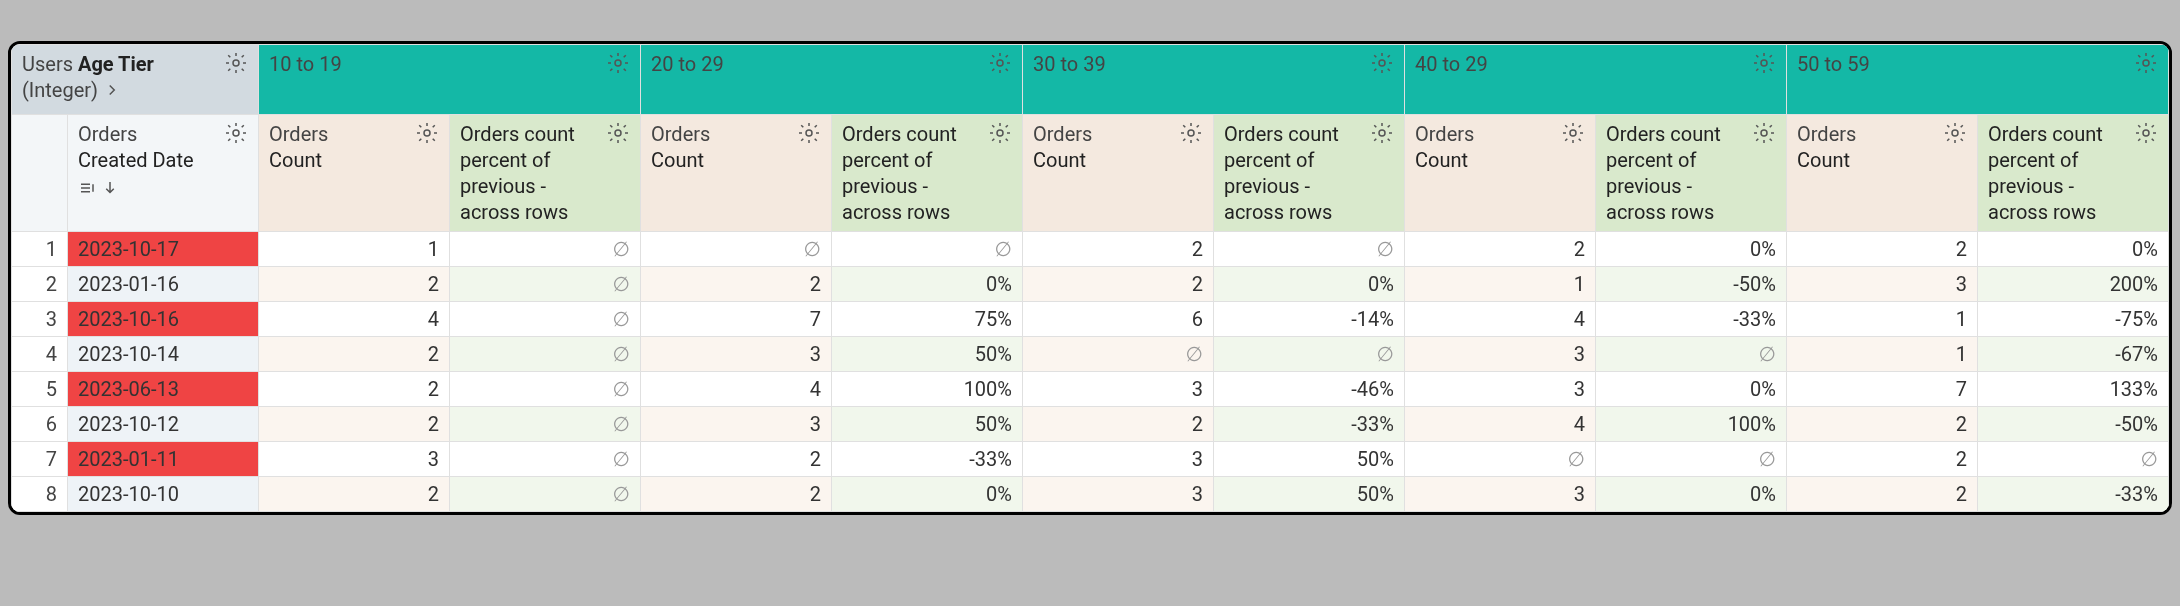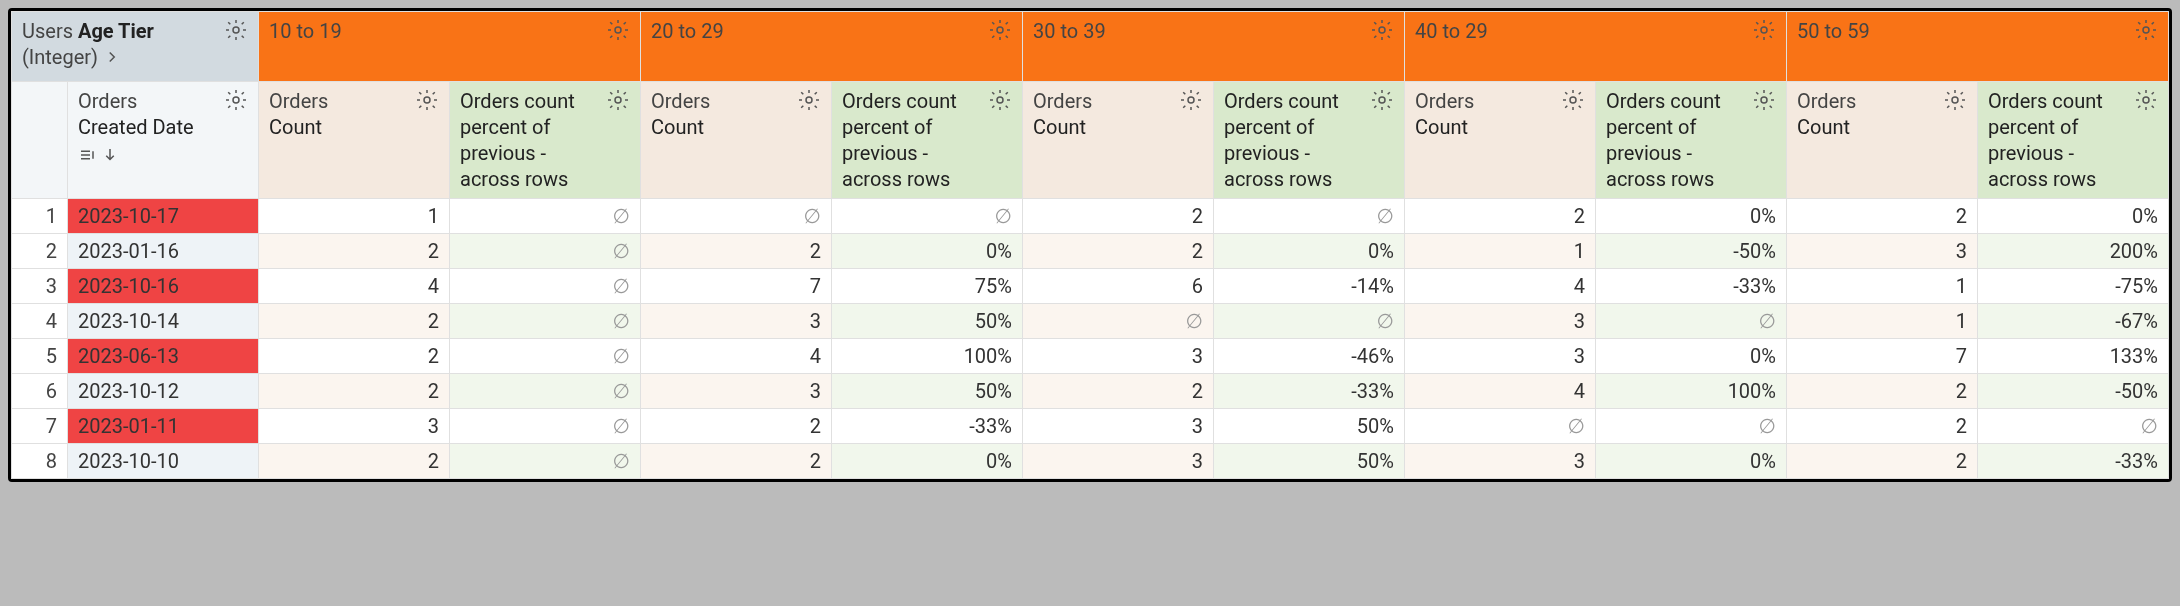--- a/index.html
+++ b/index.html
@@ -6,42 +6,43 @@
   html, body { margin: 0; padding: 0; }
   body {
     font-family: -apple-system, BlinkMacSystemFont, "Segoe UI", Roboto, Helvetica, Arial, sans-serif;
     font-size: 20px;
     color: #333;
     background: #bbb;
     padding: 8px;
   }
   .panel {
     background: #fff;
-    border-radius: 4px;
+    border-radius: 12px;
     border: 3px solid #000;
     overflow: hidden;
+    margin-top: 33px;
   }
   table {
     border-collapse: collapse;
     width: 100%;
     table-layout: fixed;
   }
   th, td {
     border: 1px solid #e0e0e0;
     padding: 6px 10px;
     vertical-align: top;
     text-align: left;
   }
   td.num { text-align: right; }
 
   
   col.rowidx { width: 56px; }
 
   
-  .top-row th { background: #f97316; font-weight: 400; height: 70px; }
+  .top-row th { background: #14b8a6; font-weight: 400; height: 70px; }
   .top-row th.dim { background: #d2dae0; }
   .top-row .dim-label .bold { font-weight: 700; color: #222; }
 
   
   .hdr-row th { background: #f3f6f8; font-weight: 400; height: 110px; vertical-align: top; }
   .hdr-row th.rowidx { background: #f3f6f8; }
   .hdr-row th.date { background: #f3f6f8; }
   .hdr-row th.count { background: #f4e9df; }
   .hdr-row th.calc { background: #d9e9cc; }
   .hdr-row th .bold { font-weight: 400; color: #222; }

